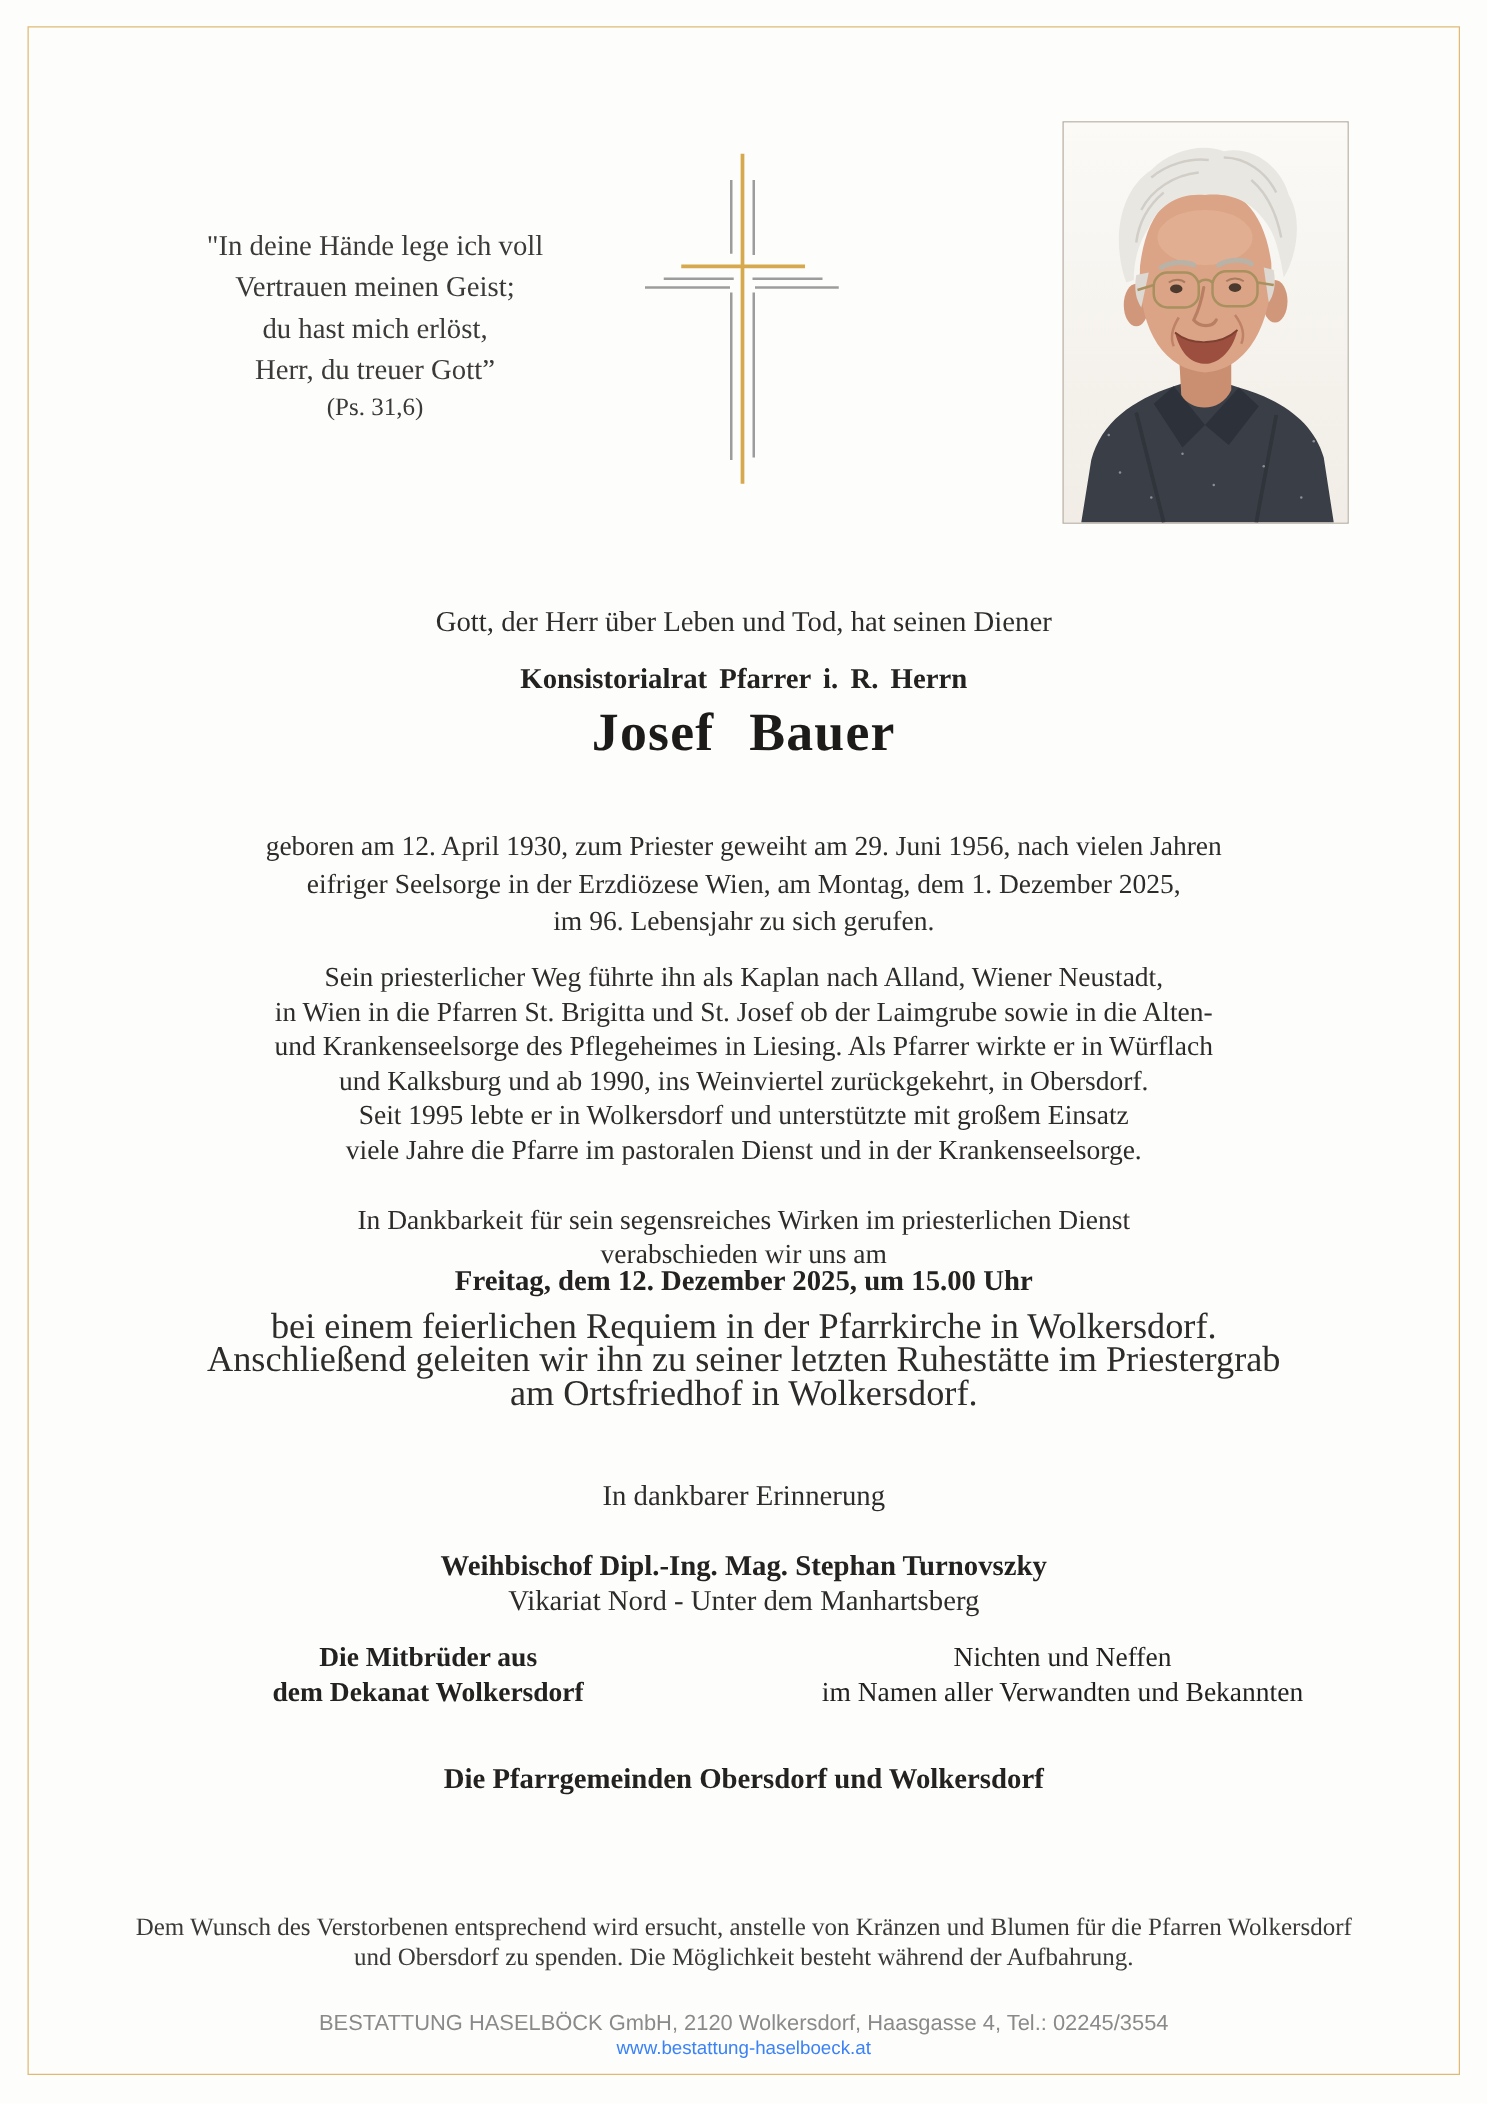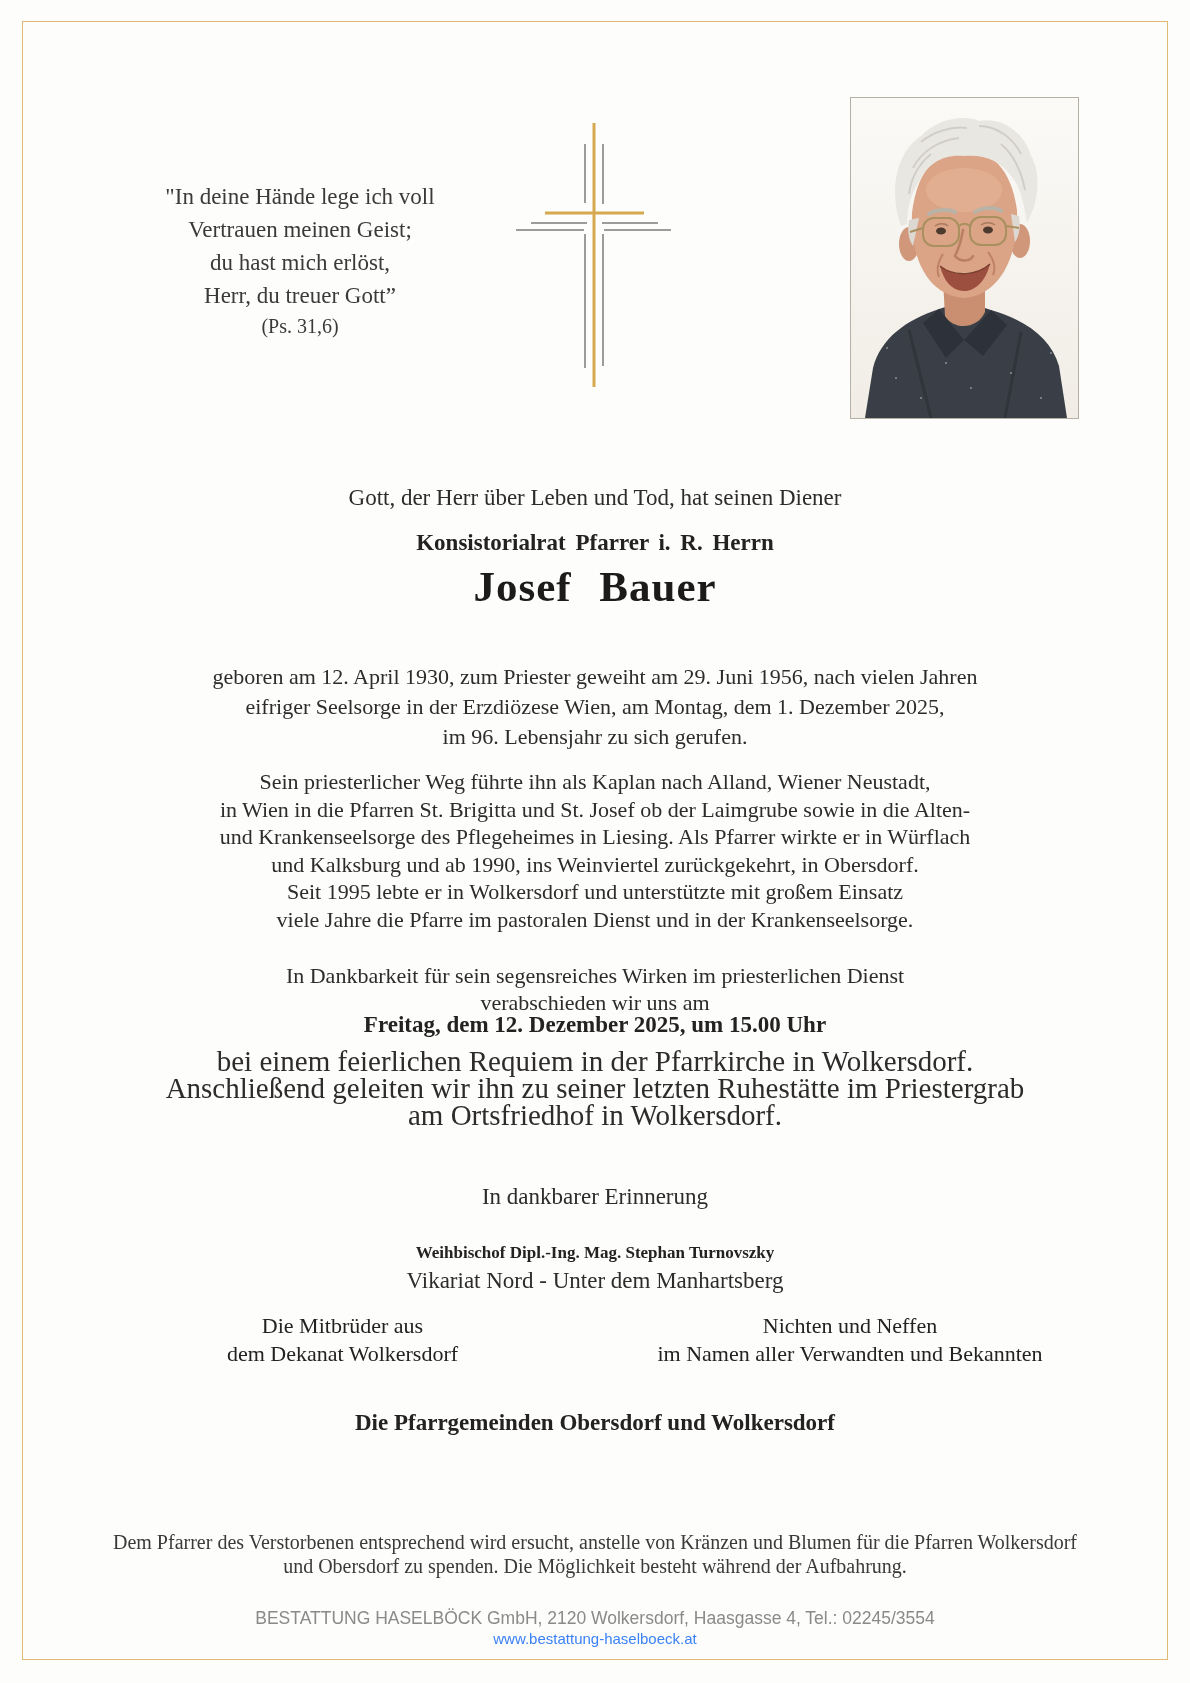--- a/index.html
+++ b/index.html
@@ -49,25 +49,25 @@
   }
   .intro        { top: 484px; font-size: 23px; line-height: 28px; }
   .title-line   { top: 529px; font-size: 23px; line-height: 28px; font-weight: bold; word-spacing: 4px; color: #242220; }
   .name-line    { top: 556px; font-size: 43px; line-height: 62px; font-weight: bold; letter-spacing: 1px; word-spacing: 16px; color: #1d1b19; }
   .born-block     { top: 662px;  font-size: 22px; line-height: 30px; }
   .path-block     { top: 768px;  font-size: 22px; line-height: 27.5px; }
   .farewell-block { top: 962px;  font-size: 22px; line-height: 27px; }
   .date-line      { top: 1011px; font-size: 23px; line-height: 28px; font-weight: bold; color: #242220; }
   .requiem-block  { top: 1048px; font-size: 29px; line-height: 27px; }
   .remember-line  { top: 1183px; font-size: 23px; line-height: 28px; }
-  .bishop-name    { top: 1239px; font-size: 17px; line-height: 28px; font-weight: bold; color: #242220; }
+  .bishop-name    { top: 1239px; font-size: 23px; line-height: 28px; font-weight: bold; color: #242220; }
   .bishop-org     { top: 1267px; font-size: 23px; line-height: 28px; }
   .col-left {
     position: absolute; left: 170px; top: 1312px; width: 345px;
-    text-align: center; font-size: 22px; line-height: 27.5px; font-weight: normal; color: #242220;
+    text-align: center; font-size: 22px; line-height: 27.5px; font-weight: bold; color: #242220;
   }
   .col-right {
     position: absolute; left: 590px; top: 1312px; width: 520px;
     text-align: center; font-size: 22px; line-height: 27.5px; font-weight: normal; color: #242220;
   }
   .parishes-line  { top: 1409px; font-size: 23px; line-height: 28px; font-weight: bold; color: #242220; }
   .notice-block   { top: 1530px; font-size: 20px; line-height: 24px; color: #3c3a38; }
   .fh-line {
     top: 1608px;
     font-family: "Liberation Sans", "DejaVu Sans", sans-serif;
@@ -229,20 +229,20 @@
     <div>dem Dekanat Wolkersdorf</div>
   </div>
   <div class="col-right">
     <div>Nichten und Neffen</div>
     <div>im Namen aller Verwandten und Bekannten</div>
   </div>
 
   <div class="cblock parishes-line">Die Pfarrgemeinden Obersdorf und Wolkersdorf</div>
 
   <div class="cblock notice-block">
-    <div>Dem Pfarrer des Verstorbenen entsprechend wird ersucht, anstelle von Kränzen und Blumen für die Pfarren Wolkersdorf</div>
+    <div>Dem Wunsch des Verstorbenen entsprechend wird ersucht, anstelle von Kränzen und Blumen für die Pfarren Wolkersdorf</div>
     <div>und Obersdorf zu spenden. Die Möglichkeit besteht während der Aufbahrung.</div>
   </div>
 
   <div class="cblock fh-line">BESTATTUNG HASELBÖCK GmbH, 2120 Wolkersdorf, Haasgasse 4, Tel.: 02245/3554</div>
   <div class="cblock fh-site">www.bestattung-haselboeck.at</div>
 
 </div>
 
 </body></html>

